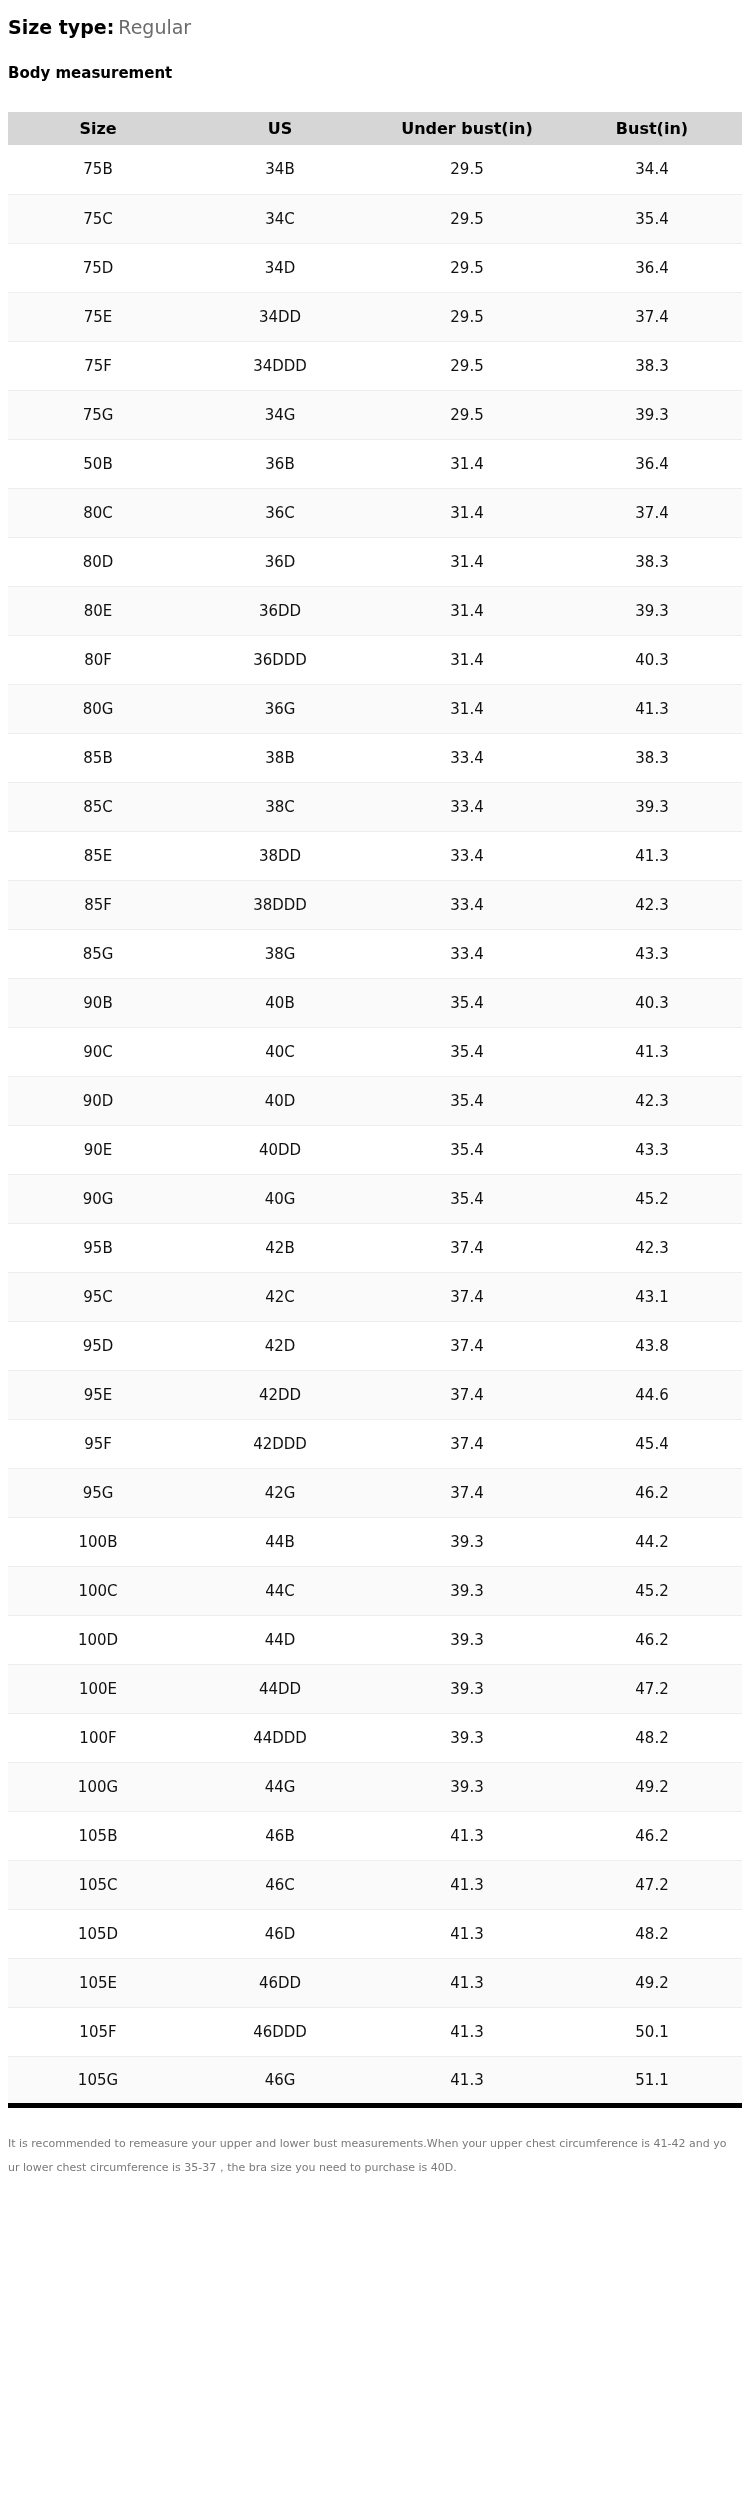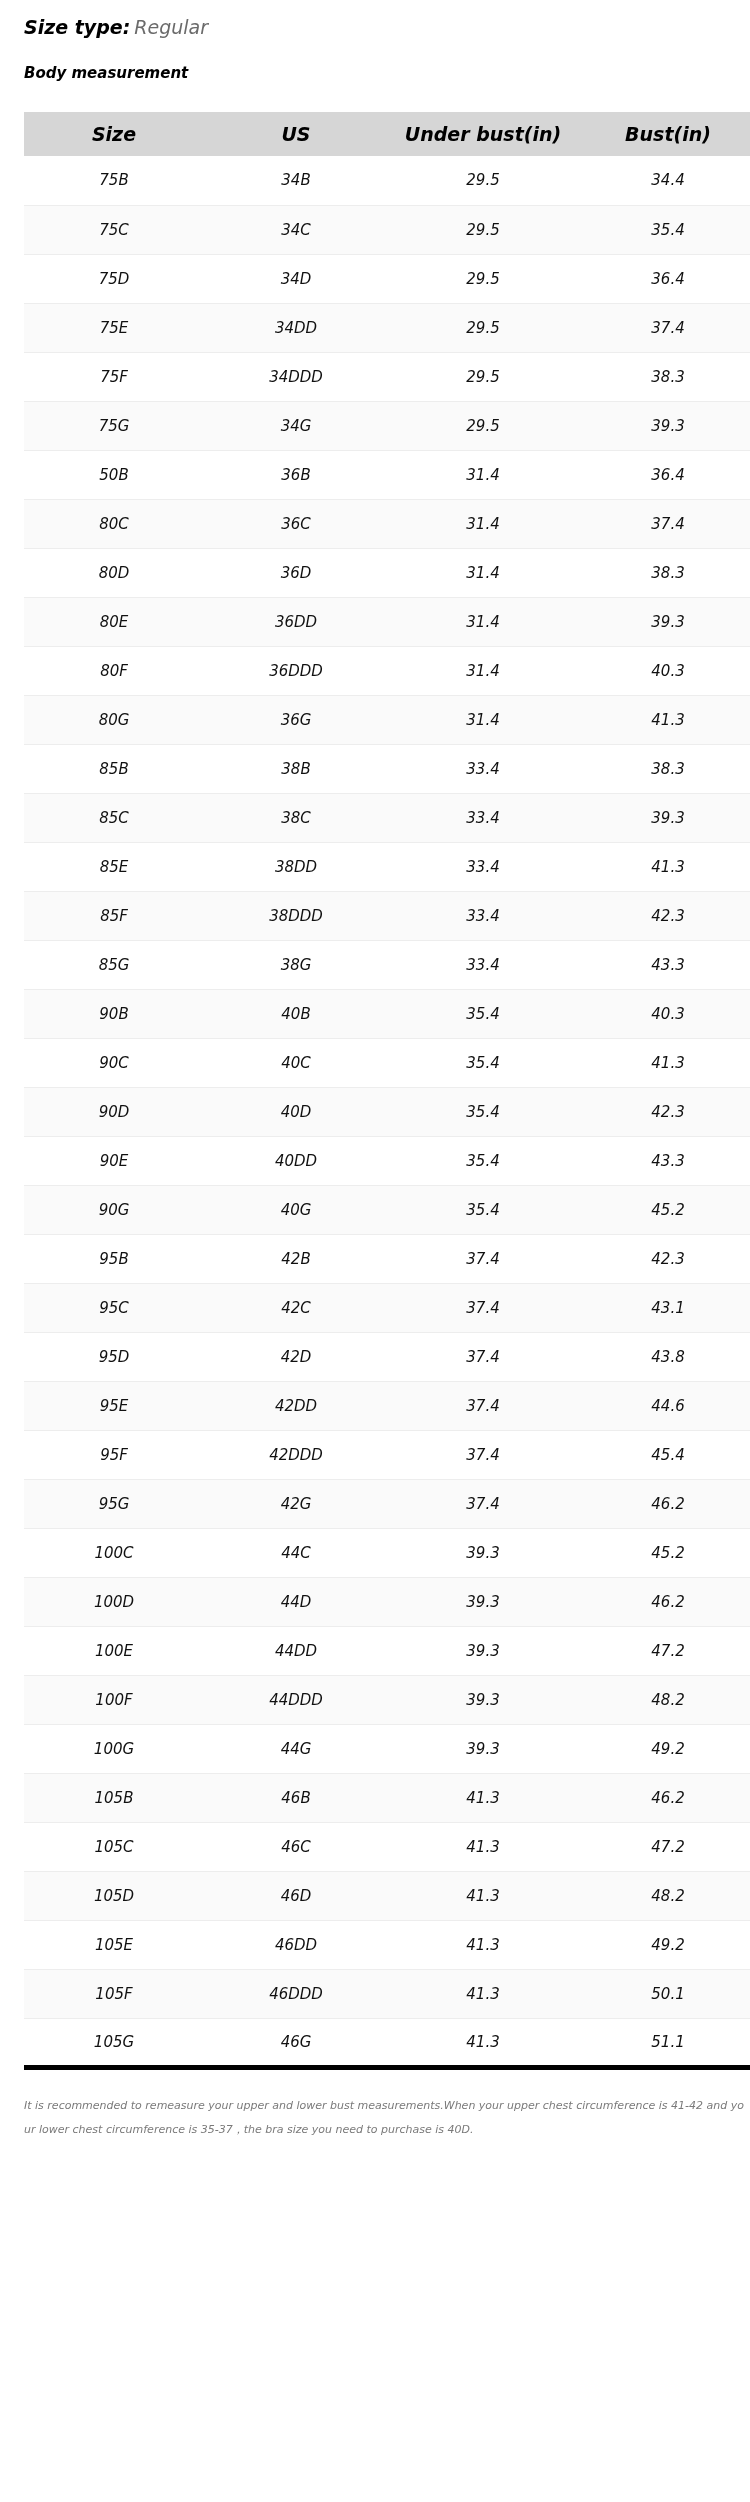--- a/index.html
+++ b/index.html
@@ -10,22 +10,21 @@
   }
   body {
     width: 750px;
     min-height: 2502px;
     font-family: "DejaVu Sans", "Liberation Sans", sans-serif;
     color: #000000;
     -webkit-font-smoothing: antialiased;
   }
   .page {
     width: 750px;
-    padding: 0 24px;
-    font-style: italic;
+    padding: 0 8px;
   }
 
   
   .sizetype-line {
     padding: 14px 0 0 0;
     font-size: 19px;
     line-height: 26px;
     white-space: nowrap;
   }
   .sizetype-label {
@@ -58,24 +57,24 @@
     table-layout: fixed;
   }
   table.size-table col.c0 { width: 180px; }
   table.size-table col.c1 { width: 184px; }
   table.size-table col.c2 { width: 190px; }
   table.size-table col.c3 { width: 180px; }
 
   table.size-table thead th {
     background: #d6d6d6;
     color: #000000;
-    font-size: 19px;
+    font-size: 16px;
     font-weight: bold;
     text-align: center;
-    height: 44px;
+    height: 33px;
     padding: 0 4px;
     border: none;
     white-space: nowrap;
   }
   table.size-table tbody td {
     font-size: 15px;
     font-weight: normal;
     color: #111111;
     text-align: center;
     height: 49px;
@@ -289,20 +288,26 @@
             <td>37.4</td>
             <td>45.4</td>
           </tr>
           <tr>
             <td>95G</td>
             <td>42G</td>
             <td>37.4</td>
             <td>46.2</td>
           </tr>
           <tr>
+            <td>100B</td>
+            <td>44B</td>
+            <td>39.3</td>
+            <td>44.2</td>
+          </tr>
+          <tr>
             <td>100C</td>
             <td>44C</td>
             <td>39.3</td>
             <td>45.2</td>
           </tr>
           <tr>
             <td>100D</td>
             <td>44D</td>
             <td>39.3</td>
             <td>46.2</td>

